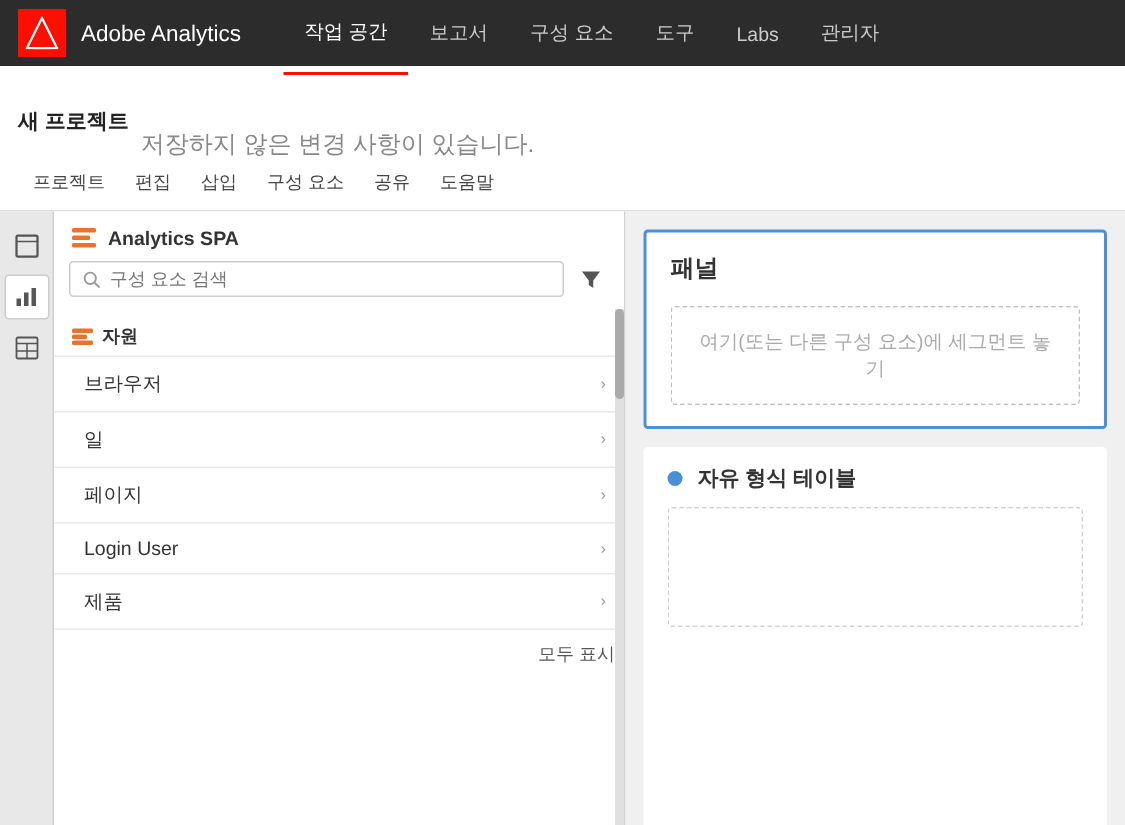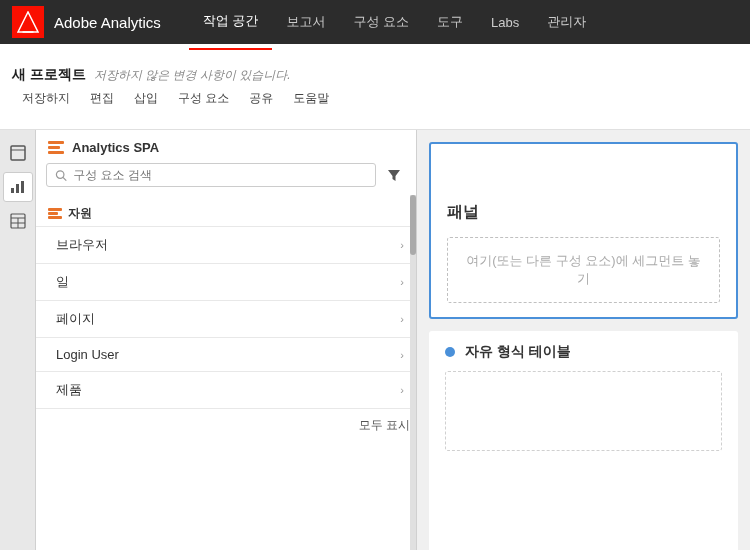--- a/index.html
+++ b/index.html
@@ -47,38 +47,38 @@
       align-items: center;
       cursor: pointer;
       white-space: nowrap;
     }
     .nav-item.active { color: #ffffff; border-bottom: 2px solid #fa0f00; }
 
     
     #secondary-bar {
       background: #ffffff;
       border-bottom: 1px solid #e0e0e0;
-      padding: 16px 12px;
+      padding: 4px 12px;
       text-align: right;
     }
     #project-title-row {
       display: flex;
       align-items: center;
       padding: 6px 0 2px 0;
       gap: 8px;
     }
     #project-name {
       font-size: 14px;
       font-weight: 600;
       color: #222;
     }
     #unsaved-notice {
-      font-size: 12px;
+      font-size: 16px;
       color: #888;
-      font-style: italic;
+      margin-top: 32px;
     }
     #secondary-menu {
       display: flex;
       gap: 0;
       padding-bottom: 0;
     }
     .sec-menu-item {
       font-size: 12px;
       color: #444;
       padding: 4px 10px 6px 10px;
@@ -272,21 +272,20 @@
       background: #ffffff;
       border: 2px solid #4a90d9;
       border-radius: 3px;
       padding: 14px 16px;
     }
     #panel-box-title {
       font-size: 16px;
       font-weight: 700;
       color: #333;
       margin-bottom: 14px;
-      margin-top: 44px;
     }
     #segment-drop-zone {
       border: 1.5px dashed #c0c0c0;
       border-radius: 3px;
       padding: 14px 16px;
       color: #aaa;
       font-size: 13px;
       text-align: center;
     }
     #table-section {
@@ -338,21 +337,21 @@
   <div class="nav-item">Labs</div>
   <div class="nav-item">관리자</div>
 </nav>
 
 <div id="secondary-bar">
   <div id="project-title-row">
     <span id="project-name">새 프로젝트</span>
     <span id="unsaved-notice">저장하지 않은 변경 사항이 있습니다.</span>
   </div>
   <div id="secondary-menu">
-    <span class="sec-menu-item">저장하지</span>
+    <span class="sec-menu-item">프로젝트</span>
     <span class="sec-menu-item">편집</span>
     <span class="sec-menu-item">삽입</span>
     <span class="sec-menu-item">구성 요소</span>
     <span class="sec-menu-item">공유</span>
     <span class="sec-menu-item">도움말</span>
   </div>
 </div>
 
 <div id="main-area">
 

